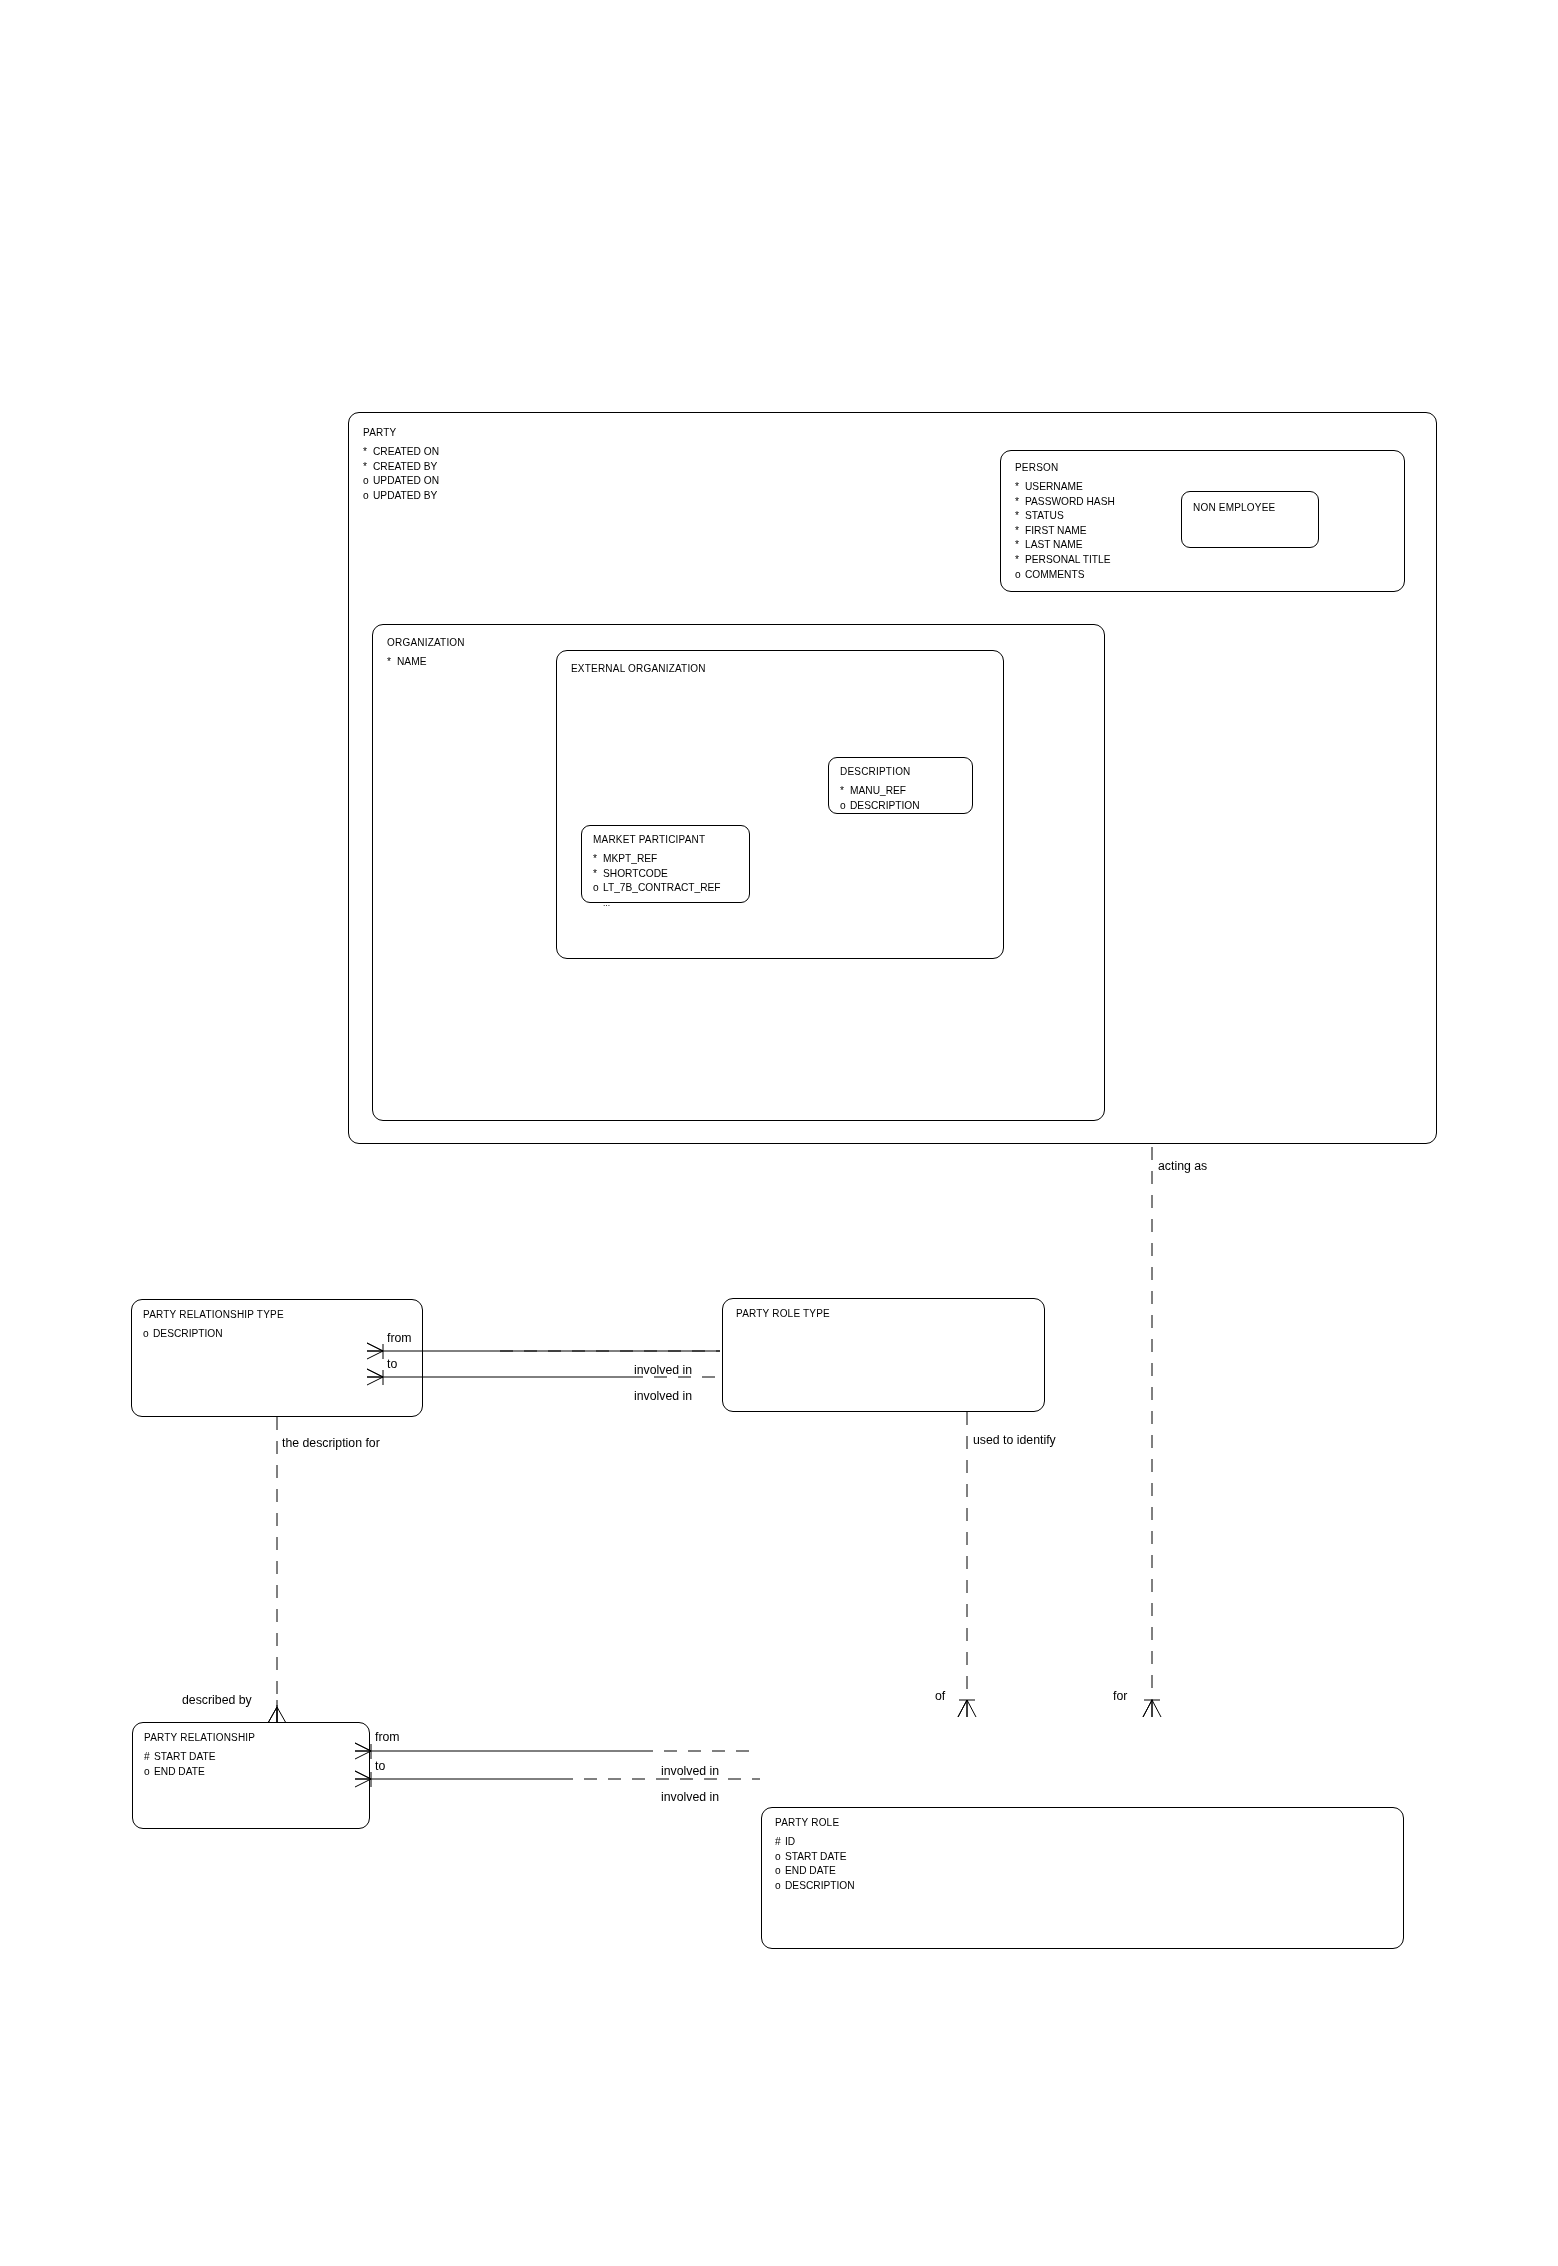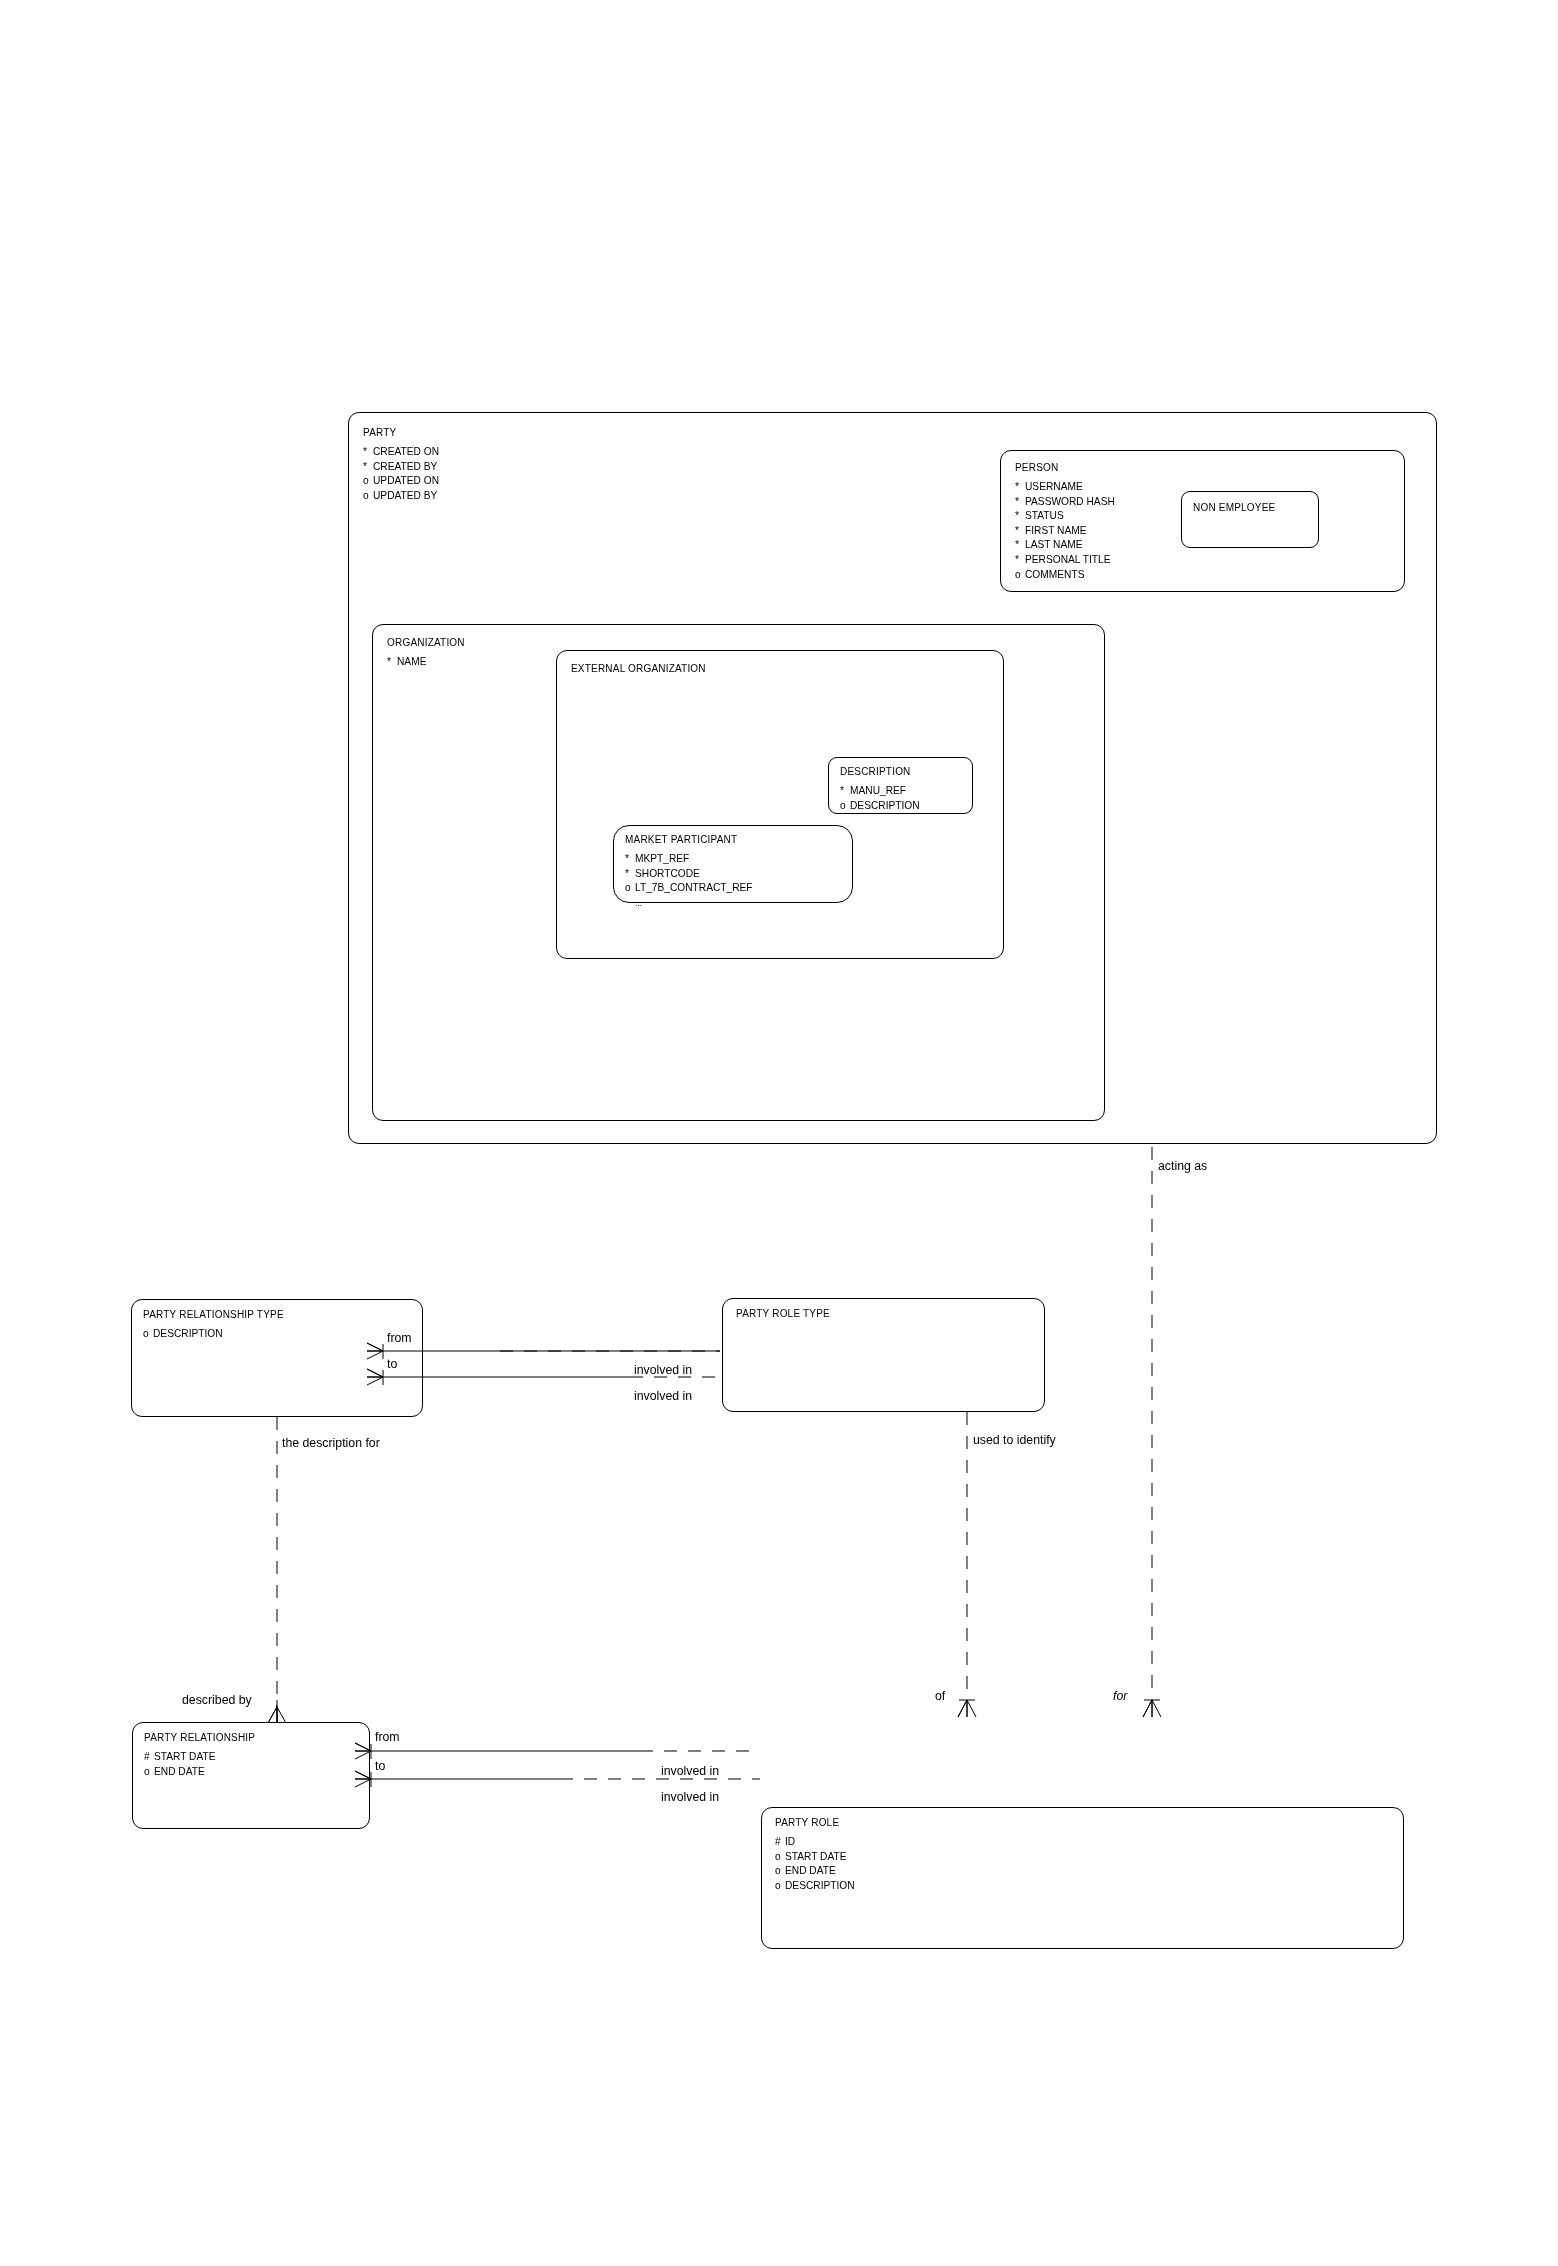--- a/index.html
+++ b/index.html
@@ -153,21 +153,21 @@
   </div>
 
   <div class="entity" style="left:828px; top:757px; width:145px; height:57px; border-radius:9px;">
     <div class="ent-title" style="left:11px; top:9px;">DESCRIPTION</div>
     <div class="attrs" style="left:11px; top:26px;">
       <div class="attr"><span class="mk">*</span><span>MANU_REF</span></div>
       <div class="attr"><span class="mk">o</span><span>DESCRIPTION</span></div>
     </div>
   </div>
 
-  <div class="entity" style="left:581px; top:825px; width:240px; height:78px; border-radius:16px;margin-left:32px;">
+  <div class="entity" style="left:581px; top:825px; width:169px; height:78px; border-radius:9px;">
     <div class="ent-title" style="left:11px; top:9px;">MARKET PARTICIPANT</div>
     <div class="attrs" style="left:11px; top:26px;">
       <div class="attr"><span class="mk">*</span><span>MKPT_REF</span></div>
       <div class="attr"><span class="mk">*</span><span>SHORTCODE</span></div>
       <div class="attr"><span class="mk">o</span><span>LT_7B_CONTRACT_REF</span></div>
       <div class="attr" style="font-size:8.5px;"><span class="mk"></span><span>...</span></div>
     </div>
   </div>
 
 
@@ -211,21 +211,21 @@
   <div class="rel-label" style="left:634px; top:1390px;">involved in</div>
 
   <div class="rel-label" style="left:282px; top:1437px;">the description for</div>
 
   <div class="rel-label" style="left:973px; top:1434px;">used to identify</div>
 
   <div class="rel-label" style="left:182px; top:1694px;">described by</div>
 
   <div class="rel-label" style="left:935px; top:1690px;">of</div>
 
-  <div class="rel-label" style="left:1113px; top:1690px;font-style:italic;">for</div>
+  <div class="rel-label" style="left:1113px; top:1690px;">for</div>
 
   <div class="rel-label" style="left:375px; top:1731px;">from</div>
 
   <div class="rel-label" style="left:375px; top:1760px;">to</div>
 
   <div class="rel-label" style="left:661px; top:1765px;">involved in</div>
 
   <div class="rel-label" style="left:661px; top:1791px;">involved in</div>
 
 </div>

